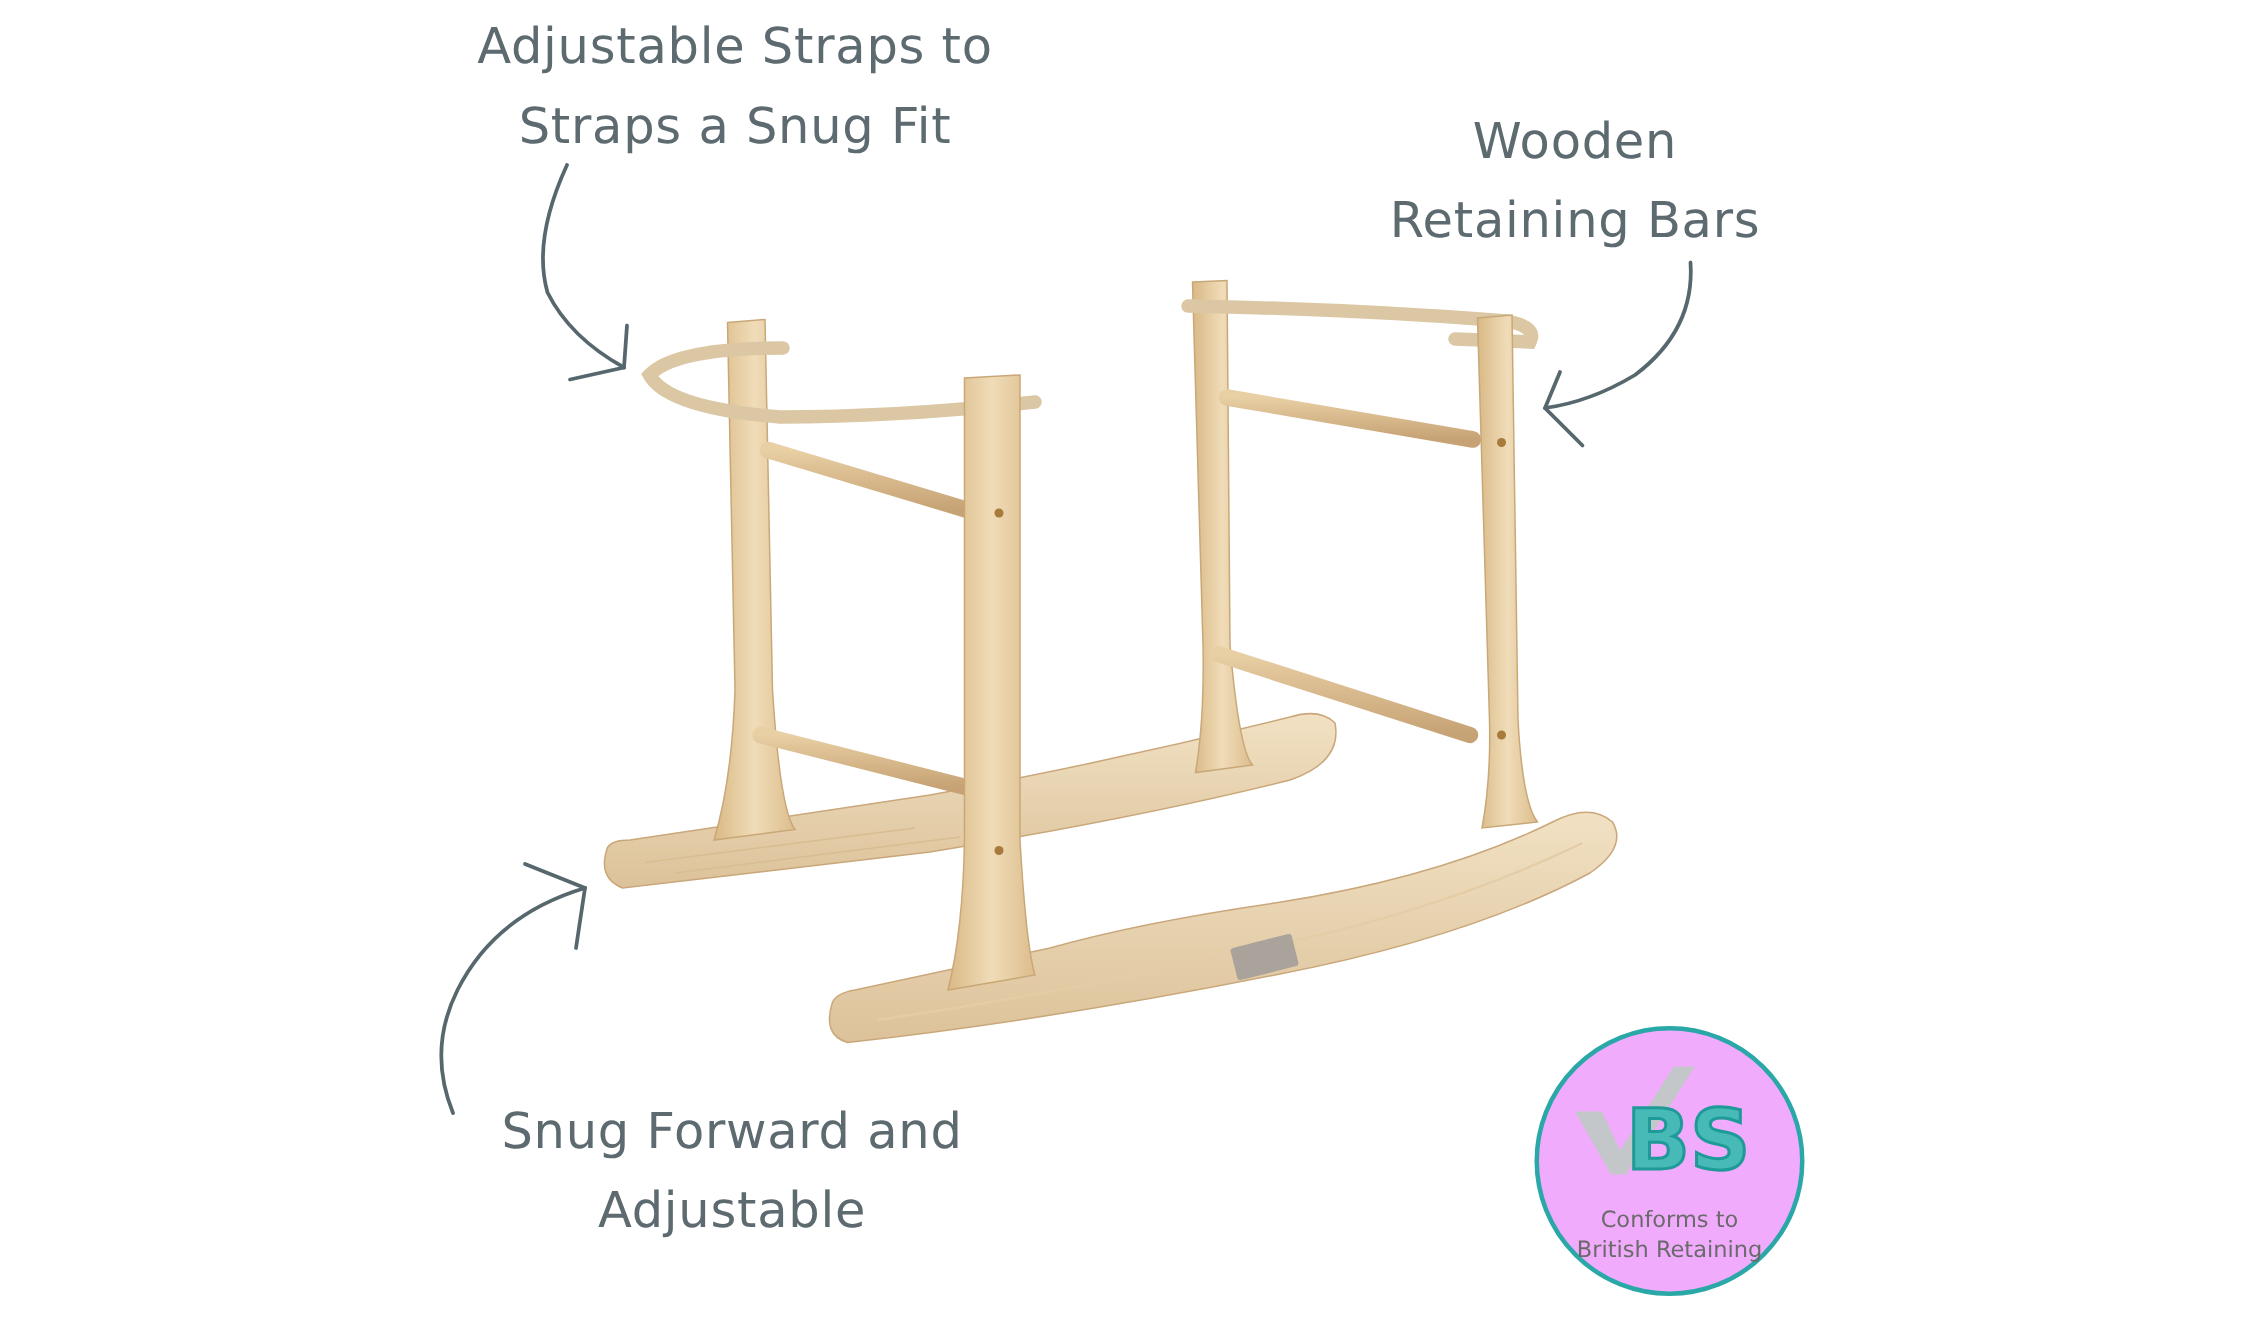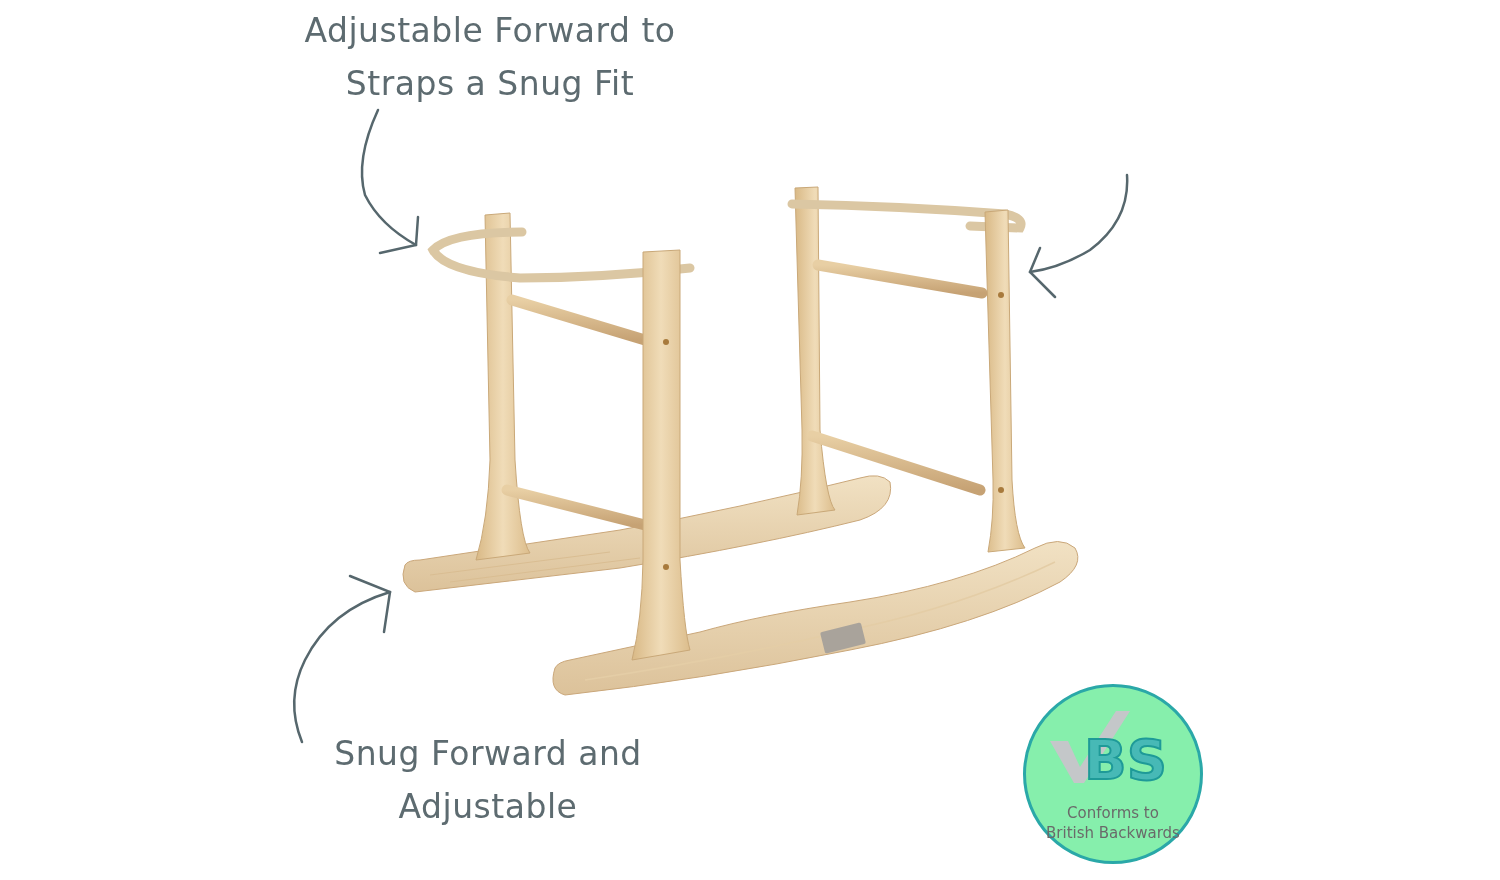--- a/index.html
+++ b/index.html
@@ -8,21 +8,21 @@
   .stage { position:absolute; left:0; top:0; width:1500px; height:880px; }
   .callout { position:absolute; color:#5d6b70; text-align:center;
              font-family:"DejaVu Sans", sans-serif; font-weight:normal;
              letter-spacing:0.5px; line-height:53px; font-size:33px; }
   .callout span { display:block; white-space:nowrap; }
   #c-straps { left:300px; top:4px; width:380px; }
   #c-bars { left:905px; top:67px; width:290px; }
   #c-rocks { left:298px; top:727px; width:380px; }
   svg { position:absolute; left:0; top:0; }
   .badge { position:absolute; left:1023px; top:684px; width:180px; height:180px;
-           border:3px solid #2aa8a8; border-radius:50%; box-sizing:border-box; background:#86efac; }
+           border:3px solid #2aa8a8; border-radius:50%; box-sizing:border-box; background:#f0abfc; }
   .badge-mark { position:absolute; left:18px; top:18px; width:140px; height:80px; }
   .badge-text { position:absolute; left:0; width:100%; text-align:center; color:#6a6a6a;
                 font-size:15px; line-height:20px; font-family:"DejaVu Sans", sans-serif;margin-top:20px; }
   #badge-l1 { top:96px; }
   #badge-l2 { top:116px; }
 </style>
 </head>
 <body>
 
 <div class="stage">
@@ -82,29 +82,33 @@
       <path d="M378 110 Q355 160 365 195 Q380 225 416 245"></path>
       <path d="M418 217 L416 245 L380 253"></path>
       <path d="M1127 175 Q1130 220 1090 250 Q1060 268 1030 272"></path>
       <path d="M1040 248 L1030 272 L1055 297"></path>
       <path d="M302 742 Q285 700 305 660 Q330 610 390 592"></path>
       <path d="M350 576 L390 592 L384 632"></path>
     </g>
   </svg>
 
   <div class="callout" id="c-straps">
-    <span>Adjustable Forward to</span>
+    <span>Adjustable Straps to</span>
     <span>Straps a Snug Fit</span>
+  </div>
+  <div class="callout" id="c-bars">
+    <span>Wooden</span>
+    <span>Retaining Bars</span>
   </div>
   <div class="callout" id="c-rocks">
     <span>Snug Forward and</span>
     <span>Adjustable</span>
   </div>
 
   <div class="badge">
     <svg class="badge-mark" width="140" height="80" viewBox="0 0 140 80">
       <path d="M6 36 L24 36 L36 62 L72 6 L86 6 L40 78 L30 78 Z" fill="#c4c7c9"></path>
       <text x="40" y="74" font-family="DejaVu Sans, sans-serif" font-size="56" font-weight="bold" fill="#47b9b6" stroke="#1e9a98" stroke-width="2">BS</text>
     </svg>
     <div class="badge-text" id="badge-l1">Conforms to</div>
-    <div class="badge-text" id="badge-l2">British Backwards</div>
+    <div class="badge-text" id="badge-l2">British Retaining</div>
   </div>
 </div>
 
 </body></html>

